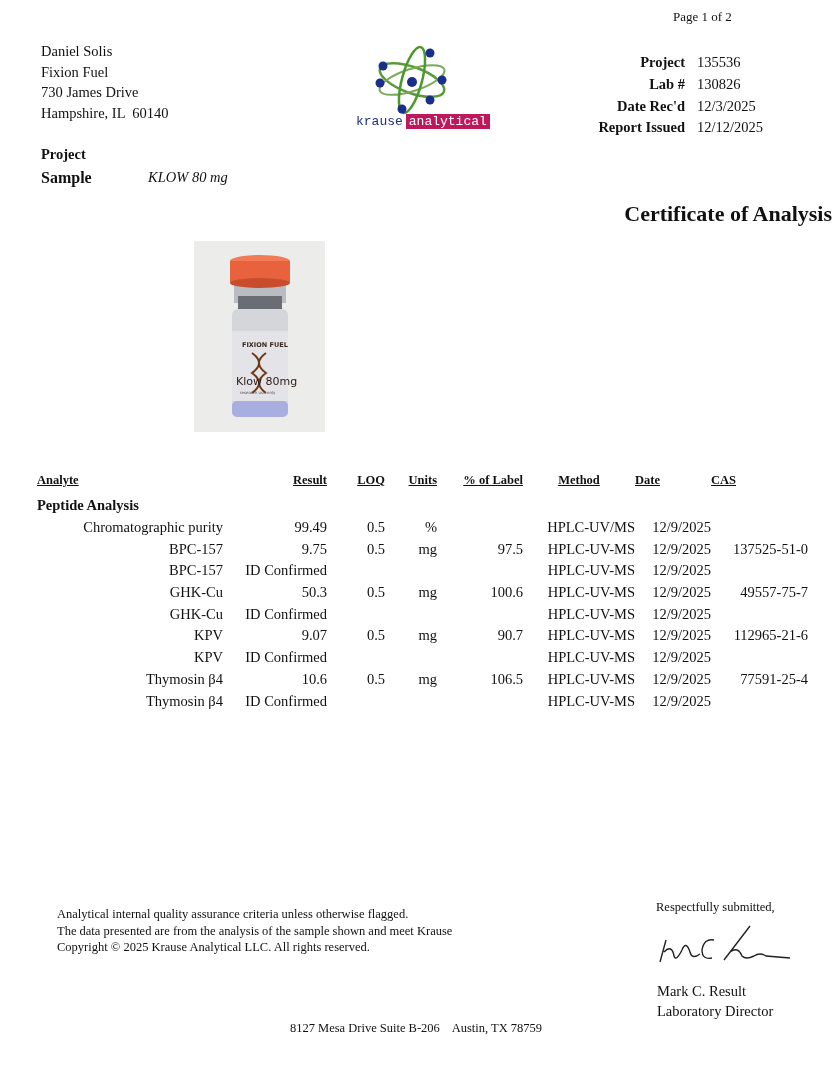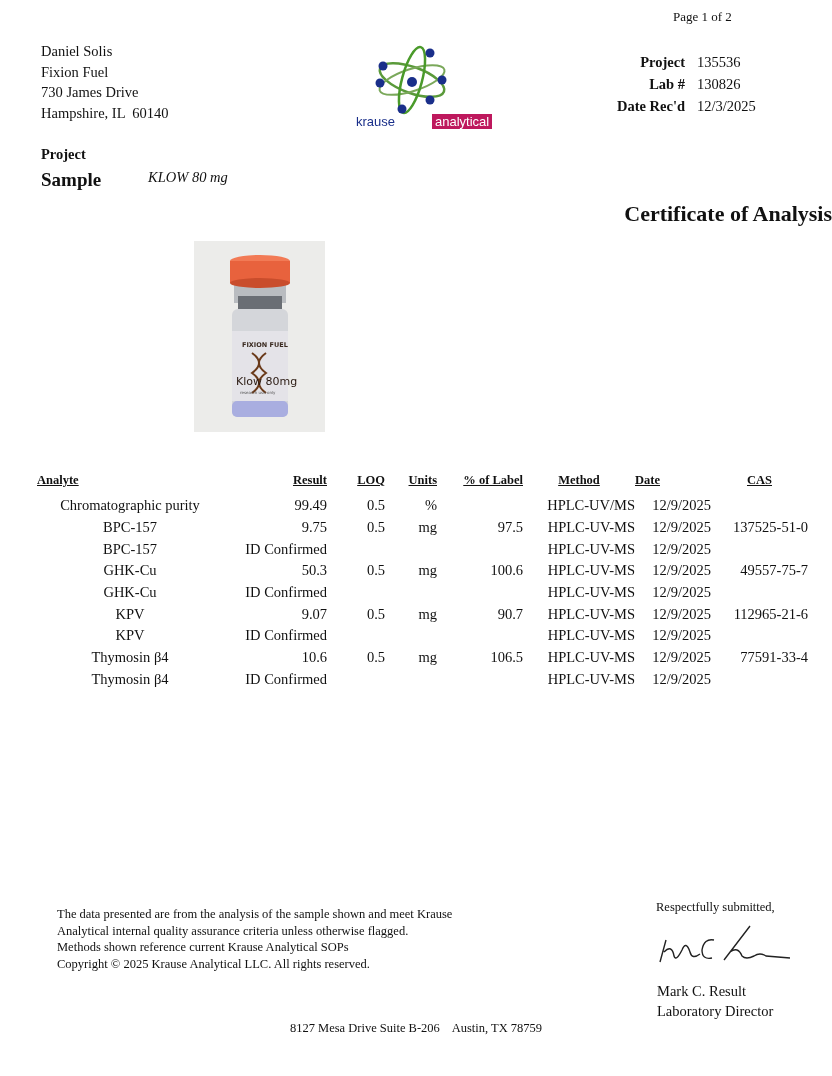--- a/index.html
+++ b/index.html
@@ -9,40 +9,40 @@
   }
   .abs { position: absolute; }
   .page-num { left: 673px; top: 9px; font-size: 13px; }
   .addr { left: 41px; top: 41px; line-height: 20.5px; font-size: 14.5px; }
   .logo { left: 350px; top: 38px; width: 130px; height: 100px; }
   .meta { left: 570px; top: 52px; }
   .meta-row { display: flex; height: 21.7px; align-items: center; font-size: 14.5px; }
   .meta-label { width: 115px; text-align: right; font-weight: bold; padding-right: 12px; }
   .meta-value { }
   .proj { left: 41px; top: 146px; font-weight: bold; font-size: 14.5px; }
-  .sample-label { left: 41px; top: 169px; font-weight: bold; font-size: 19px; }
+  .sample-label { left: 41px; top: 169px; font-weight: bold; font-size: 16px; }
   .sample-value { left: 148px; top: 169px; font-size: 14.5px; font-style: italic; }
   .title { left: 0; width: 832px; top: 201px; text-align: right; font-weight: bold; font-size: 22px; }
   .photo { left: 194px; top: 241px; width: 131px; height: 191px; background: #ececec; overflow: hidden; }
   table.results { position: absolute; left: 37px; top: 473px; border-collapse: collapse; font-size: 14.5px; }
   table.results th { font-weight: bold; font-size: 12.5px; text-decoration: underline; padding: 0; height: 22px; vertical-align: top; }
   table.results td { padding: 0; height: 21.7px; white-space: nowrap; }
-  .c-analyte { width: 186px; text-align: center; }
+  .c-analyte { width: 186px; text-align: right; }
   .c-result { width: 104px; text-align: right; }
   .c-loq { width: 58px; text-align: right; }
   .c-units { width: 52px; text-align: right; }
   .c-pct { width: 86px; text-align: right; }
   .c-method { width: 112px; text-align: right; }
   .c-date { width: 76px; text-align: right; }
   .c-cas { width: 97px; text-align: right; }
   th.c-analyte { text-align: left; }
   th.c-pct { text-align: right; padding-right: 2px; }
   th.c-method { text-align: center; padding-left: 26px; margin-top: 40px; }
   th.c-date { text-align: left; padding-right: 8px; }
-  th.c-cas { text-align: center; padding-right: 18px; }
+  th.c-cas { text-align: left; padding-right: 18px; }
   th.c-units { vertical-align: bottom; }
   .section-row td { font-weight: bold; }
   .notes { left: 57px; top: 906px; font-size: 12.5px; line-height: 16.5px; }
   .sig-block { left: 656px; top: 900px; font-size: 12.5px; }
   .signature { left: 652px; top: 922px; width: 140px; height: 52px; }
   .signer { left: 657px; top: 982px; font-size: 14.5px; line-height: 19.5px; }
   .footer-addr { left: 0; width: 832px; top: 1021px; text-align: center; font-size: 12.5px; }
   .sp { display: inline-block; width: 16px; }
 </style>
 </head>
@@ -63,38 +63,42 @@
     <ellipse cx="62" cy="42" rx="34" ry="11" fill="none" stroke="#7aa85a" stroke-width="2" transform="rotate(-18 62 42)"></ellipse>
     <ellipse cx="62" cy="42" rx="10" ry="34" fill="none" stroke="#4a9a2a" stroke-width="2.5" transform="rotate(15 62 42)"></ellipse>
     <circle cx="62" cy="44" r="5" fill="#1a2f8a"></circle>
     <circle cx="33" cy="28" r="4.5" fill="#1a2f8a"></circle>
     <circle cx="30" cy="45" r="4.5" fill="#1a2f8a"></circle>
     <circle cx="80" cy="15" r="4.5" fill="#1a2f8a"></circle>
     <circle cx="92" cy="42" r="4.5" fill="#1a2f8a"></circle>
     <circle cx="80" cy="62" r="4.5" fill="#1a2f8a"></circle>
     <circle cx="52" cy="71" r="4.5" fill="#1a2f8a"></circle>
   </svg>
-  <div class="abs" style="left:6px; top:76px; font-family:Liberation Sans, sans-serif; font-size:13px; color:#1a2f8a; display:flex; align-items:center;gap:34px;">
+  <div class="abs" style="left:6px; top:76px; font-family:Liberation Mono, monospace; font-size:13px; color:#1a2f8a; display:flex; align-items:center;">
     <span>krause</span>
     <span style="background:#be185d; color:#fff; padding:0 3px; margin-left:3px;">analytical</span>
   </div>
 </div>
 
 <div class="abs meta">
   <div class="meta-row">
     <span class="meta-label">Project</span>
     <span class="meta-value">135536</span>
   </div>
   <div class="meta-row">
     <span class="meta-label">Lab #</span>
     <span class="meta-value">130826</span>
   </div>
   <div class="meta-row">
     <span class="meta-label">Date Rec'd</span>
     <span class="meta-value">12/3/2025</span>
+  </div>
+  <div class="meta-row">
+    <span class="meta-label">Report Issued</span>
+    <span class="meta-value">12/12/2025</span>
   </div>
 </div>
 
 <div class="abs proj">Project</div>
 <div class="abs sample-label">Sample</div>
 <div class="abs sample-value">KLOW 80 mg</div>
 
 <div class="abs title">Certificate of Analysis</div>
 
 <div class="abs photo">
@@ -123,20 +127,23 @@
       <th class="c-result">Result</th>
       <th class="c-loq">LOQ</th>
       <th class="c-units">Units</th>
       <th class="c-pct">% of Label</th>
       <th class="c-method">Method</th>
       <th class="c-date">Date</th>
       <th class="c-cas">CAS</th>
     </tr>
   </thead>
   <tbody>
+    <tr class="section-row">
+      <td colspan="8">Peptide Analysis</td>
+    </tr>
     <tr>
       <td class="c-analyte">Chromatographic purity</td>
       <td class="c-result">99.49</td>
       <td class="c-loq">0.5</td>
       <td class="c-units">%</td>
       <td class="c-pct"></td>
       <td class="c-method">HPLC-UV/MS</td>
       <td class="c-date">12/9/2025</td>
       <td class="c-cas"></td>
     </tr>
@@ -201,39 +208,38 @@
       <td class="c-cas"></td>
     </tr>
     <tr>
       <td class="c-analyte">Thymosin β4</td>
       <td class="c-result">10.6</td>
       <td class="c-loq">0.5</td>
       <td class="c-units">mg</td>
       <td class="c-pct">106.5</td>
       <td class="c-method">HPLC-UV-MS</td>
       <td class="c-date">12/9/2025</td>
-      <td class="c-cas">77591-33-4</td>
+      <td class="c-cas">77591-25-4</td>
     </tr>
     <tr>
       <td class="c-analyte">Thymosin β4</td>
       <td class="c-result">ID Confirmed</td>
       <td class="c-loq"></td>
       <td class="c-units"></td>
       <td class="c-pct"></td>
       <td class="c-method">HPLC-UV-MS</td>
       <td class="c-date">12/9/2025</td>
       <td class="c-cas"></td>
     </tr>
   </tbody>
 </table>
 
 <div class="abs notes">
+  <div>Analytical internal quality assurance criteria unless otherwise flagged.</div>
   <div>The data presented are from the analysis of the sample shown and meet Krause</div>
-  <div>Analytical internal quality assurance criteria unless otherwise flagged.</div>
-  <div>Methods shown reference current Krause Analytical SOPs</div>
   <div>Copyright © 2025 Krause Analytical LLC. All rights reserved.</div>
 </div>
 
 <div class="abs sig-block">Respectfully submitted,</div>
 <div class="abs signature">
   <svg width="140" height="52" viewBox="0 0 140 52">
     <path d="M8 40 L14 18 M12 30 Q20 22 22 34 Q24 40 30 28 Q34 18 38 30 Q40 38 48 32" stroke="#222" stroke-width="1.4" fill="none"></path>
     <path d="M62 18 Q52 16 50 28 Q50 38 60 36" stroke="#222" stroke-width="1.4" fill="none"></path>
     <path d="M72 38 L98 4 M78 30 Q86 24 90 34 Q94 38 102 34 Q108 30 114 34 L138 36" stroke="#222" stroke-width="1.4" fill="none"></path>
   </svg>

